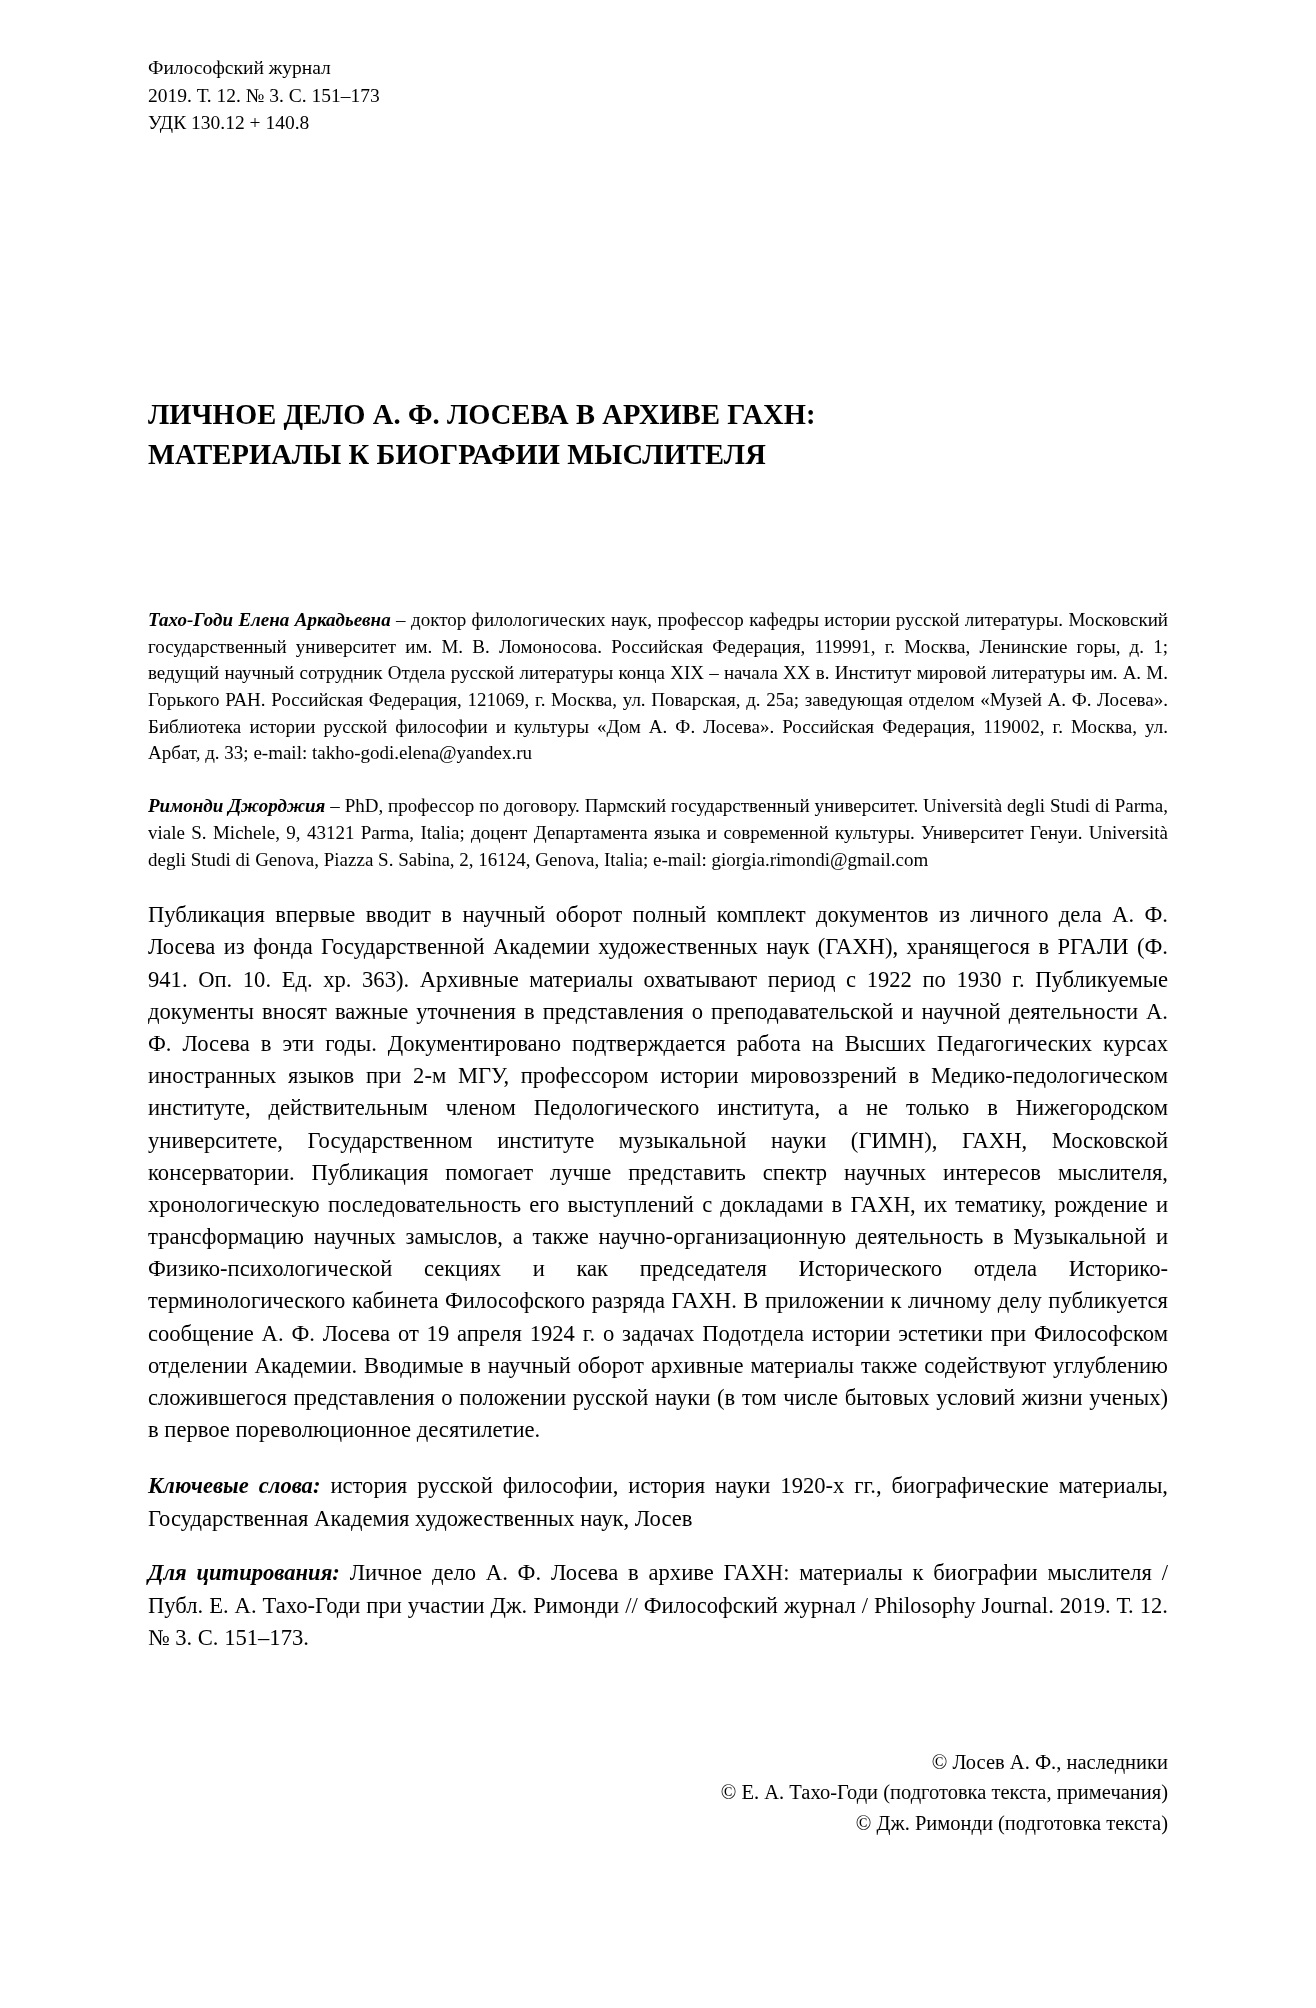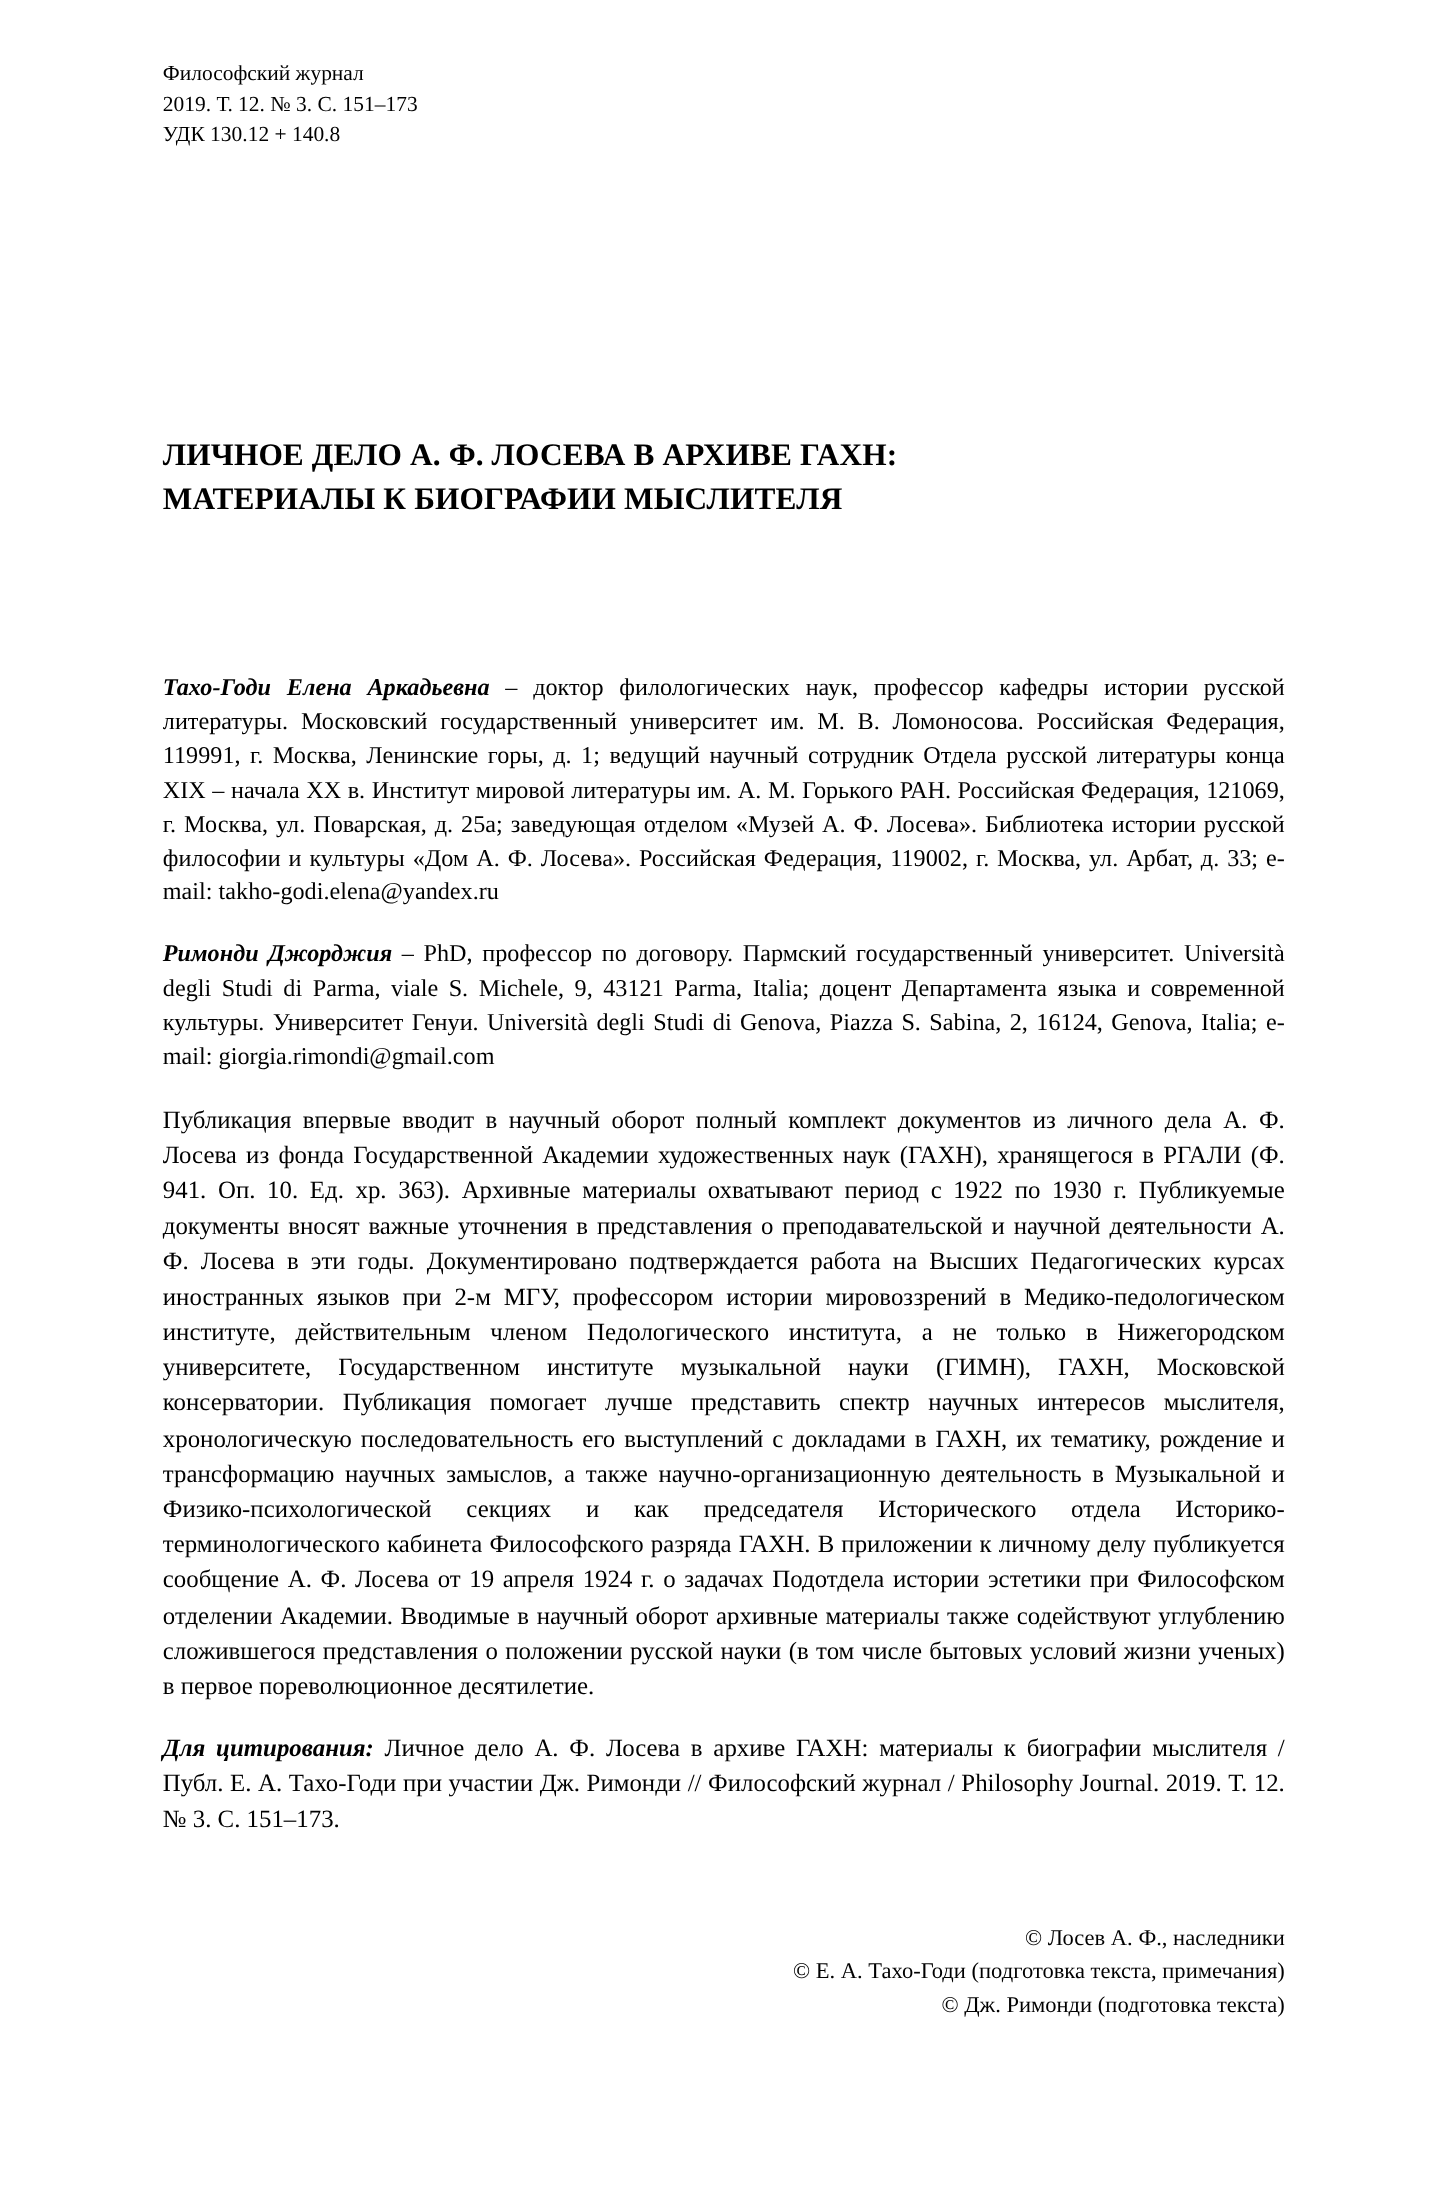--- a/index.html
+++ b/index.html
@@ -56,21 +56,21 @@
 
   
   .content {
     position: absolute;
     top: 588px;
     left: 148px;
     width: 1020px;
   }
 
   .author-block {
-    font-size: 22px;
+    font-size: 19px;
     line-height: 1.405;
     text-align: justify;
     text-align-last: left;
     hyphens: manual;
     margin-bottom: 26px;
   }
   .author-name {
     font-weight: bold;
     font-style: italic;
   }
@@ -127,20 +127,21 @@
   </h1>
 
   <div class="content">
 
     <p class="author-block"><span class="author-name">Тахо-Годи Елена Аркадьевна</span><span> – доктор филологических наук, профессор кафедры истории русской литературы. Московский государственный университет им. М. В. Ломоносова. Российская Федерация, 119991, г. Москва, Ленинские горы, д. 1; ведущий научный сотрудник Отдела русской литературы конца XIX – начала XX в. Институт мировой литературы им. А. М. Горького РАН. Российская Федерация, 121069, г. Москва, ул. Поварская, д. 25а; заведующая отделом «Музей А. Ф. Лосева». Библиотека истории русской философии и культуры «Дом А. Ф. Лосева». Российская Федерация, 119002, г. Москва, ул. Арбат, д. 33; e-mail: takho-godi.elena@yandex.ru</span></p>
 
     <p class="author-block"><span class="author-name">Римонди Джорджия</span><span> – PhD, профессор по договору. Пармский государственный университет. Università degli Studi di Parma, viale S. Michele, 9, 43121 Parma, Italia; доцент Департамента языка и современной культуры. Университет Генуи. Università degli Studi di Genova, Piazza S. Sabina, 2, 16124, Genova, Italia; e-mail: giorgia.rimondi@gmail.com</span></p>
 
     <p class="abstract">Публикация впервые вводит в научный оборот полный комплект документов из личного дела А. Ф. Лосева из фонда Государственной Академии художественных наук (ГАХН), хранящегося в РГАЛИ (Ф. 941. Оп. 10. Ед. хр. 363). Архивные материалы охватывают период с 1922 по 1930 г. Публикуемые документы вносят важные уточнения в представления о преподавательской и научной деятельности А. Ф. Лосева в эти годы. Документировано подтверждается работа на Высших Педагогических курсах иностранных языков при 2-м МГУ, профессором истории мировоззрений в Медико-педологическом институте, действительным членом Педологического института, а не только в Нижегородском университете, Государственном институте музыкальной науки (ГИМН), ГАХН, Московской консерватории. Публикация помогает лучше представить спектр научных интересов мыслителя, хронологическую последовательность его выступлений с докладами в ГАХН, их тематику, рождение и трансформацию научных замыслов, а также научно-организационную деятельность в Музыкальной и Физико-психологической секциях и как председателя Исторического отдела Историко-терминологического кабинета Философского разряда ГАХН. В приложении к личному делу публикуется сообщение А. Ф. Лосева от 19 апреля 1924 г. о задачах Подотдела истории эстетики при Философском отделении Академии. Вводимые в научный оборот архивные материалы также содействуют углублению сложившегося представления о положении русской науки (в том числе бытовых условий жизни ученых) в первое пореволюционное десятилетие.</p>
 
+    <p class="meta-para"><span class="meta-label">Ключевые слова:</span><span> история русской философии, история науки 1920-х гг., биографические материалы, Государственная Академия художественных наук, Лосев</span></p>
 
     <p class="meta-para"><span class="meta-label">Для цитирования:</span><span> Личное дело А. Ф. Лосева в архиве ГАХН: материалы к биографии мыслителя / Публ. Е. А. Тахо-Годи при участии Дж. Римонди // Философский журнал / Philosophy Journal. 2019. Т. 12. № 3. С. 151–173.</span></p>
 
   </div>
 
   <div class="copyright">
     <span class="cr-line">© Лосев А. Ф., наследники</span>
     <span class="cr-line">© Е. А. Тахо-Годи (подготовка текста, примечания)</span>
     <span class="cr-line">© Дж. Римонди (подготовка текста)</span>
   </div>

